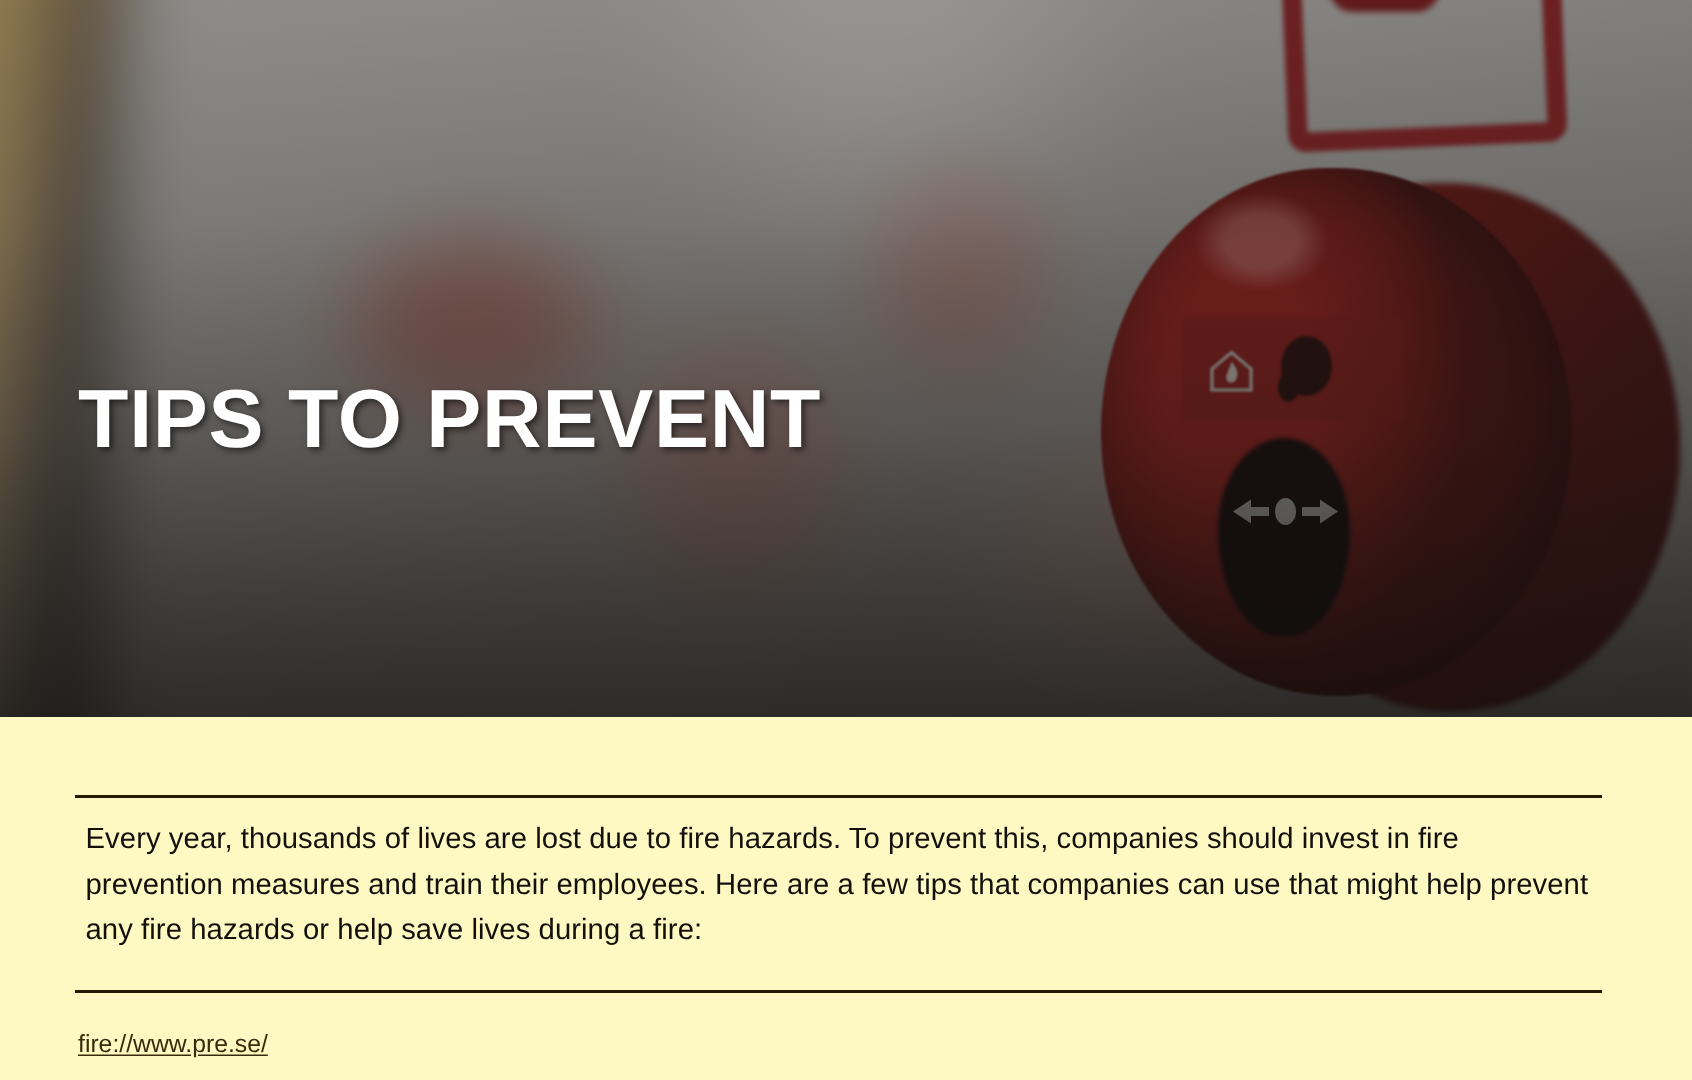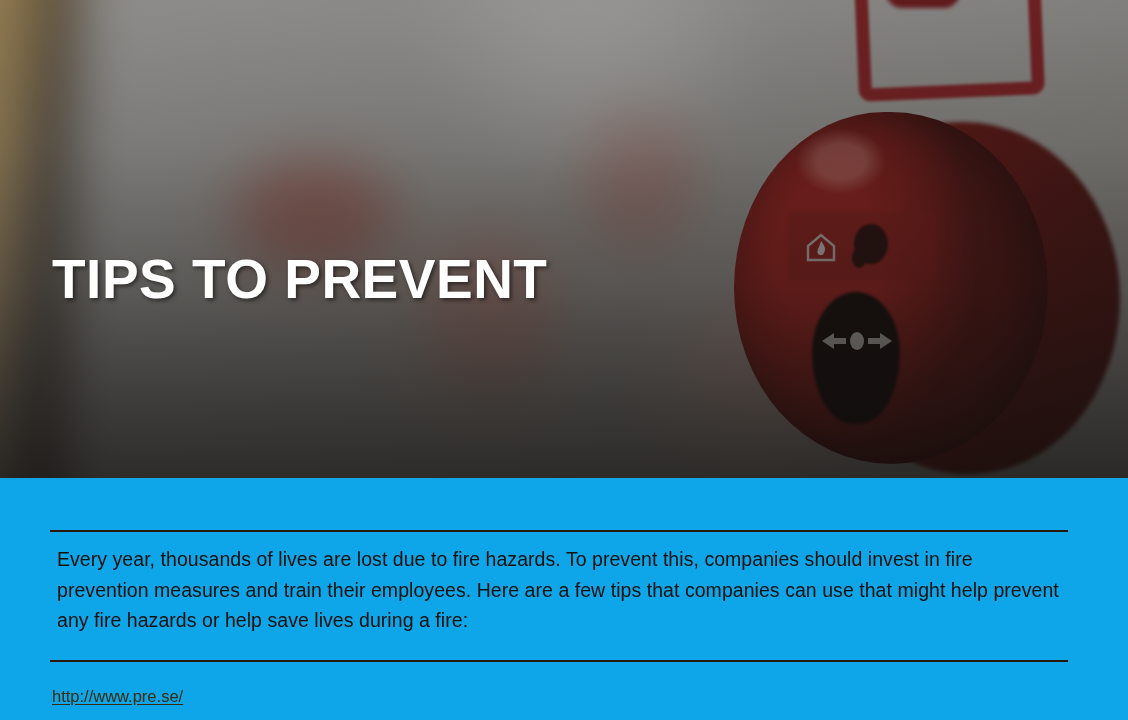--- a/index.html
+++ b/index.html
@@ -198,21 +198,21 @@
     text-shadow: 2px 3px 5px rgba(0,0,0,0.45);
     white-space: nowrap;
   }
 
   
   .band {
     position: absolute;
     left: 0; top: 478px;
     width: 1128px;
     height: 242px;
-    background: #0ea5e9;
+    background: #fef9c3;
   }
   .rule {
     position: absolute;
     left: 50px;
     width: 1018px;
     height: 0;
     border-top: 2px solid #241a06;
   }
   .rule-top { top: 52px; }
   .rule-bottom { top: 182px; }
@@ -277,16 +277,16 @@
     </div>
   </div>
 
   <div class="band">
     <div class="rule rule-top"></div>
 
     <p class="body-copy">Every year, thousands of lives are lost due to fire hazards. To prevent this, companies should invest in fire prevention measures and train their employees. Here are a few tips that companies can use that might help prevent any fire hazards or help save lives during a fire:</p>
 
     <div class="rule rule-bottom"></div>
 
-    <a class="source-link" href="#">http://www.pre.se/</a>
+    <a class="source-link" href="#">fire://www.pre.se/</a>
   </div>
 
 </div>
 
 </body></html>

